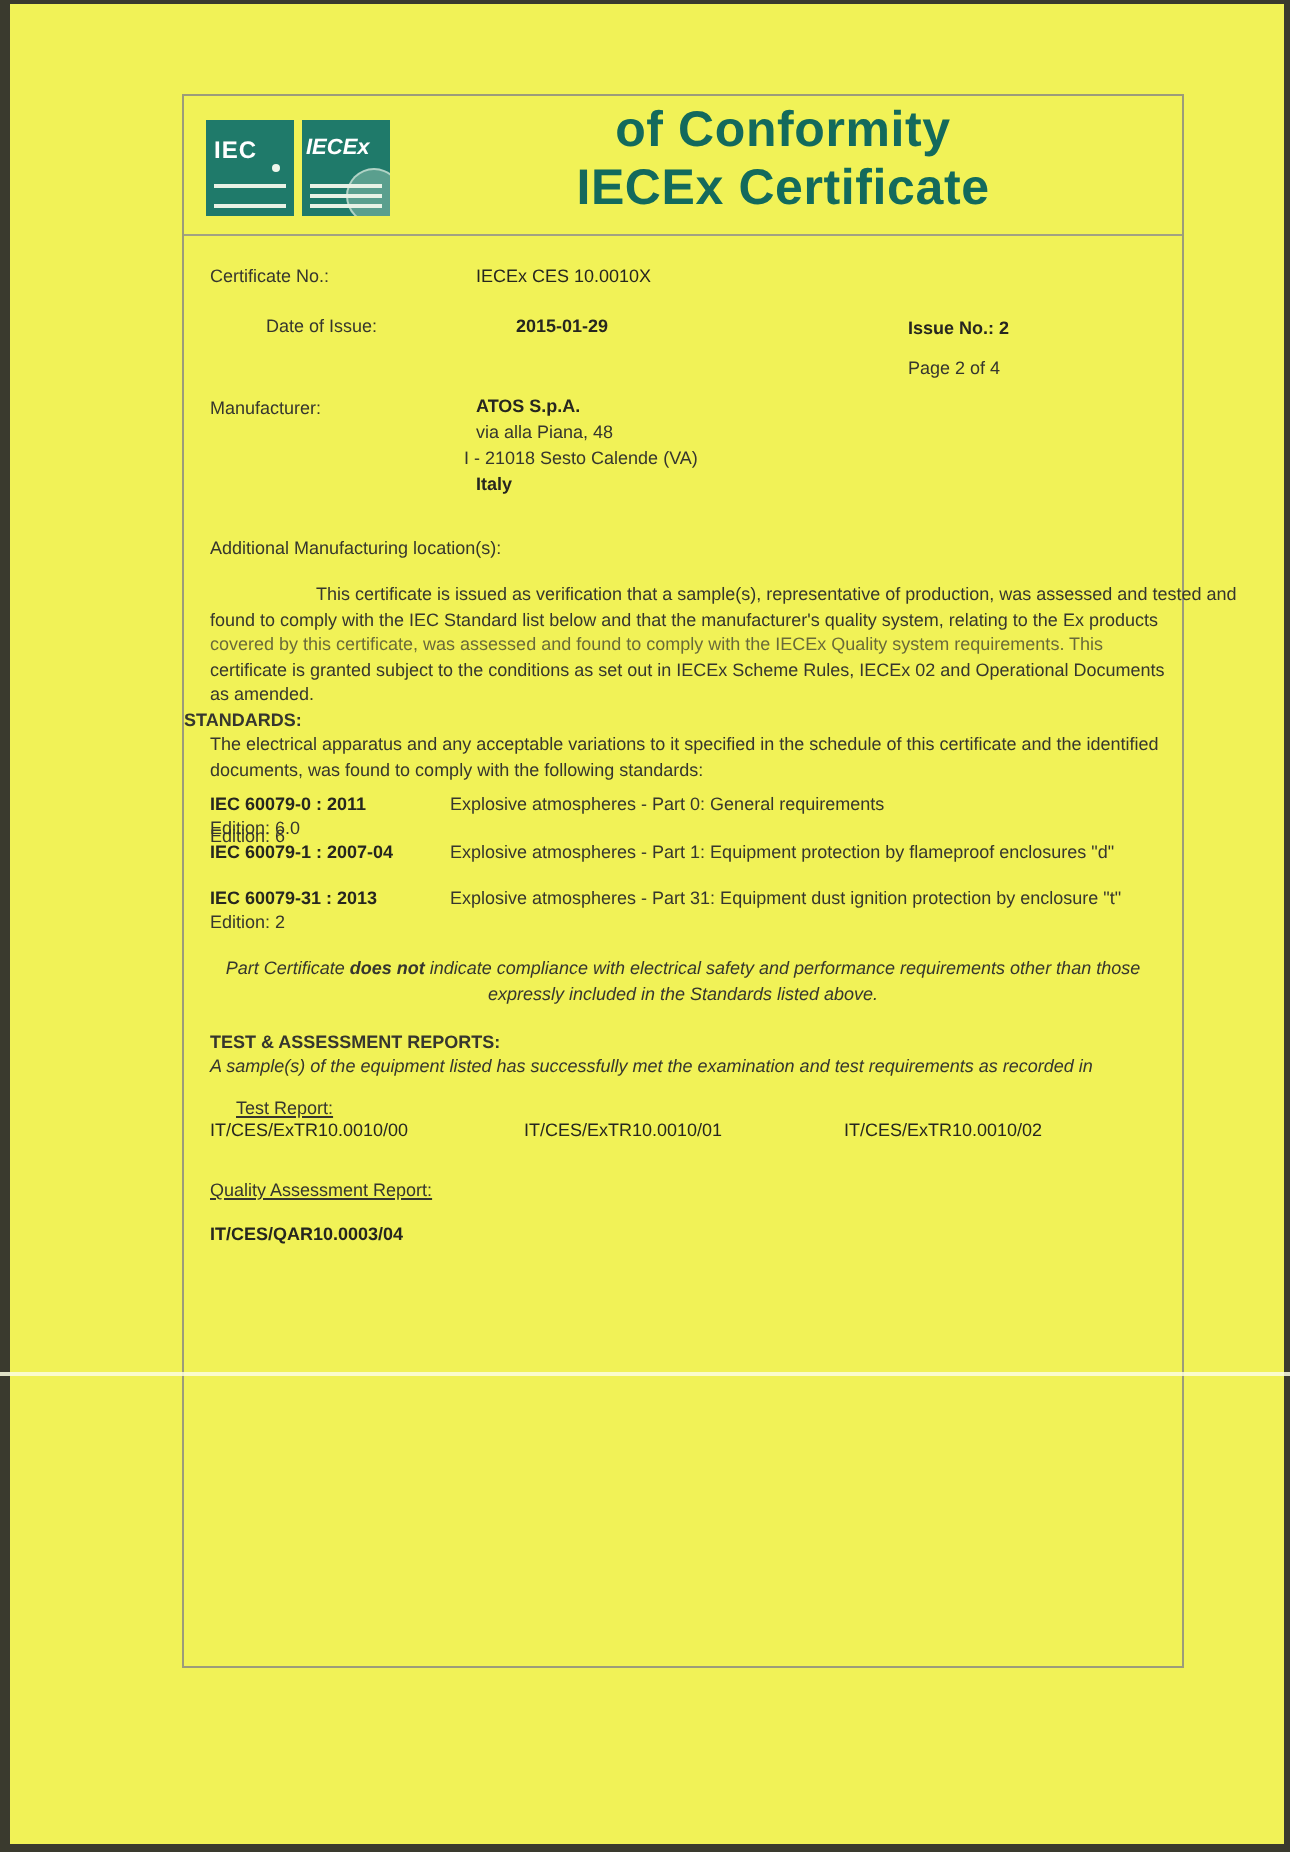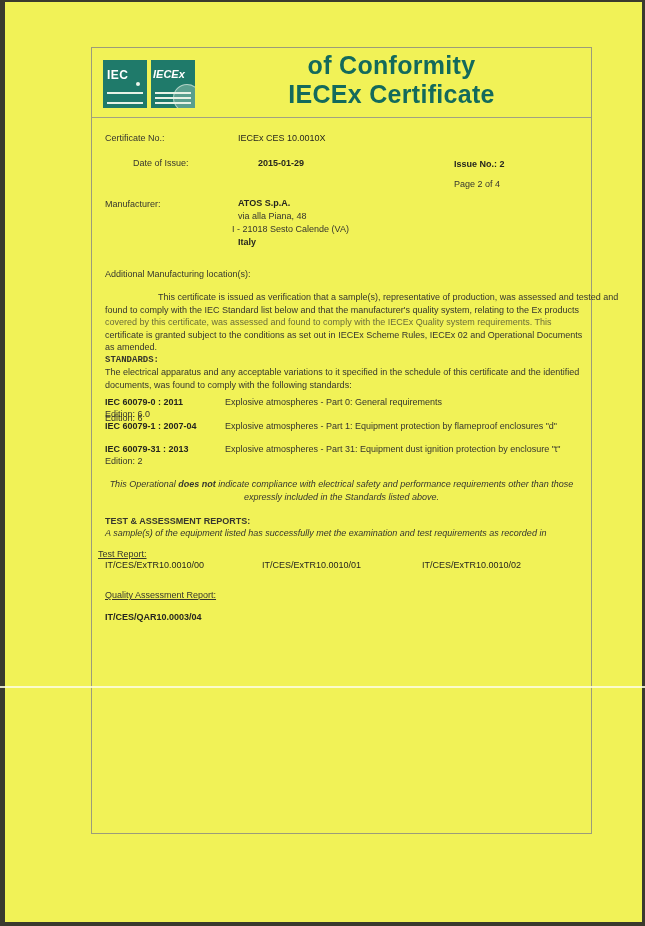--- a/index.html
+++ b/index.html
@@ -110,49 +110,49 @@
   <div class="t" style="left:13px;top:220px;">Additional Manufacturing location(s):</div>
 
   <div>
     <div class="t" style="left:30px;top:243px;margin-left:36px;">This certificate is issued as verification that a sample(s), representative of production, was assessed and tested and</div>
     <div class="t" style="left:13px;top:255.5px;">found to comply with the IEC Standard list below and that the manufacturer's quality system, relating to the Ex products</div>
     <div class="t" style="left:13px;top:268px;opacity:0.72;">covered by this certificate, was assessed and found to comply with the IECEx Quality system requirements. This</div>
     <div class="t" style="left:13px;top:280.5px;text-align:center;">certificate is granted subject to the conditions as set out in IECEx Scheme Rules, IECEx 02 and Operational Documents</div>
     <div class="t" style="left:13px;top:293px;">as amended.</div>
   </div>
 
-  <div class="t bold" style="left:13px;top:306px;font-family:Liberation Mono, monospace;">STANDARDS:</div>
+  <div class="t bold" style="left:0;top:306px;">STANDARDS:</div>
   <div class="t" style="left:13px;top:318px;">The electrical apparatus and any acceptable variations to it specified in the schedule of this certificate and the identified</div>
   <div class="t" style="left:13px;top:330.5px;">documents, was found to comply with the following standards:</div>
 
   <div>
     <div class="t bold dark" style="left:13px;top:348px;">IEC 60079-0 : 2011</div>
     <div class="t" style="left:13px;top:360px;">Edition: 6.0</div>
     <div class="t" style="left:133px;top:348px;">Explosive atmospheres - Part 0: General requirements</div>
 
     <div class="t bold dark" style="left:13px;top:372px;">IEC 60079-1 : 2007-04</div>
     <div class="t" style="left:13px;top:364px;">Edition: 6</div>
     <div class="t" style="left:133px;top:372px;">Explosive atmospheres - Part 1: Equipment protection by flameproof enclosures "d"</div>
 
     <div class="t bold dark" style="left:13px;top:395px;">IEC 60079-31 : 2013</div>
     <div class="t" style="left:13px;top:407px;">Edition: 2</div>
     <div class="t" style="left:133px;top:395px;">Explosive atmospheres - Part 31: Equipment dust ignition protection by enclosure "t"</div>
   </div>
 
   <div>
     <div class="t ital center" style="left:0;right:0;top:430px;">
-      <span>This Operational </span><span class="bold">does not</span><span> indicate compliance with electrical safety and performance requirements other than those</span>
+      <span>Part Certificate </span><span class="bold">does not</span><span> indicate compliance with electrical safety and performance requirements other than those</span>
     </div>
     <div class="t ital center" style="left:0;right:0;top:442.5px;">expressly included in the Standards listed above.</div>
   </div>
 
   <div class="t bold" style="left:13px;top:467px;">TEST &amp; ASSESSMENT REPORTS:</div>
   <div class="t ital" style="left:13px;top:479px;">A sample(s) of the equipment listed has successfully met the examination and test requirements as recorded in</div>
 
-  <div class="t und" style="left:6px;top:500px;">Test Report:</div>
+  <div class="t und" style="left:26px;top:500px;">Test Report:</div>
   <div class="t dark" style="left:13px;top:511px;">IT/CES/ExTR10.0010/00</div>
   <div class="t dark" style="left:170px;top:511px;">IT/CES/ExTR10.0010/01</div>
   <div class="t dark" style="left:330px;top:511px;">IT/CES/ExTR10.0010/02</div>
 
   <div class="t und" style="left:13px;top:541px;">Quality Assessment Report:</div>
   <div class="t dark" style="left:13px;top:563px;font-weight:bold;">IT/CES/QAR10.0003/04</div>
 
 </div>
 
 <div class="fold-line"></div>

